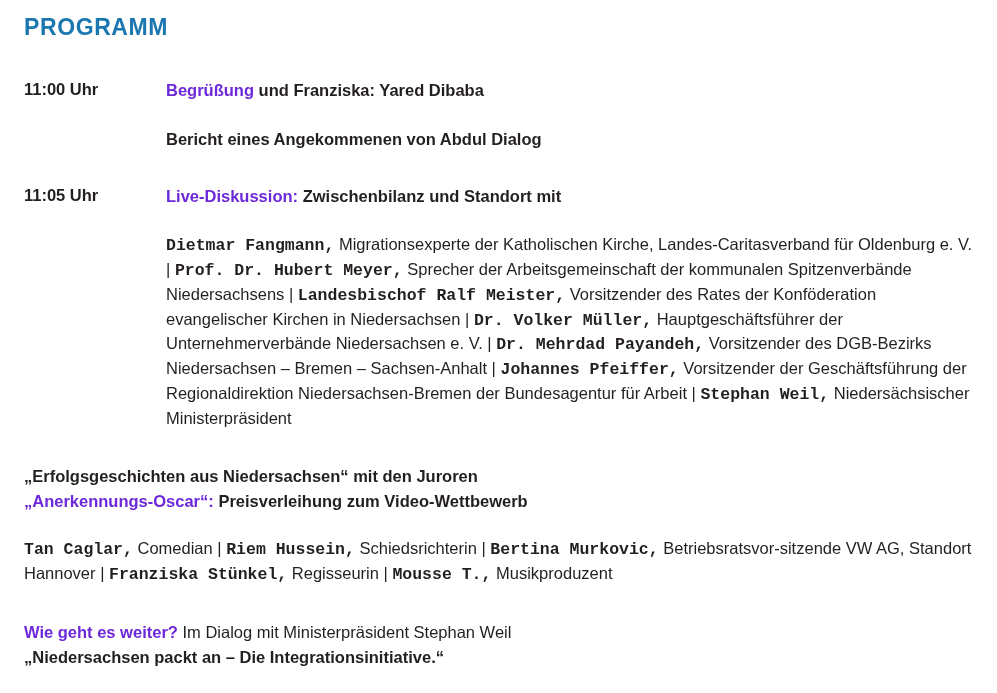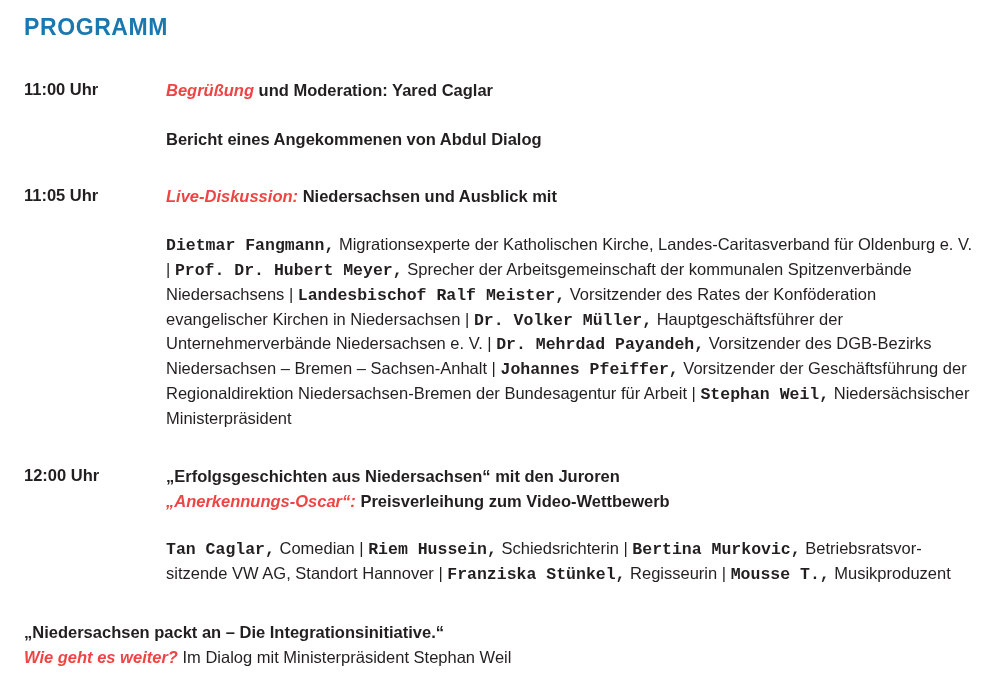--- a/index.html
+++ b/index.html
@@ -58,23 +58,22 @@
   }
   .gap-md { height: 24px; }
   .gap-xl { height: 33px; }
   .red {
     color: #c8432b;
   }
   .bold {
     font-weight: bold;
   }
   .red.bold {
-    color: #ef4444;
+    color: #6d28d9;
     font-weight: bold;
-    font-style: italic;
   }
   .paragraph {
     font-size: 16.5px;
     line-height: 1.49;
     text-align: left;
   }
   .names .bold { font-weight: bold; font-family: Liberation Mono, monospace; }
   .line-tight { line-height: 1.45; }
 </style>
 </head>
@@ -83,65 +82,64 @@
 <div class="page">
 
   <div class="page-title">PROGRAMM</div>
 
   <div class="schedule">
 
     <div class="row">
       <div class="time">11:00 Uhr</div>
       <div class="content">
         <div class="paragraph">
-          <span class="red bold">Begrüßung</span><span class="bold"> und Moderation: Yared Caglar</span>
+          <span class="red bold">Begrüßung</span><span class="bold"> und Franziska: Yared Dibaba</span>
         </div>
         <div class="gap-md"></div>
         <div class="paragraph">
           <span class="bold">Bericht eines Angekommenen von Abdul Dialog</span>
         </div>
       </div>
     </div>
 
     <div class="gap-xl"></div>
 
     <div class="row">
       <div class="time">11:05 Uhr</div>
       <div class="content">
         <div class="paragraph">
-          <span class="red bold">Live-Diskussion:</span><span class="bold"> Niedersachsen und Ausblick mit</span>
+          <span class="red bold">Live-Diskussion:</span><span class="bold"> Zwischenbilanz und Standort mit</span>
         </div>
         <div class="gap-md"></div>
         <div class="paragraph names line-tight"><span class="bold">Dietmar Fangmann,</span><span> Migrationsexperte der Katholischen Kirche, Landes-Caritasverband für Oldenburg e. V. | </span><span class="bold">Prof. Dr. Hubert Meyer,</span><span> Sprecher der Arbeitsgemeinschaft der kommunalen Spitzenverbände Niedersachsens | </span><span class="bold">Landesbischof Ralf Meister,</span><span> Vorsitzender des Rates der Konföderation evangelischer Kirchen in Niedersachsen | </span><span class="bold">Dr. Volker Müller,</span><span> Hauptgeschäftsführer der Unternehmerverbände Niedersachsen e. V. | </span><span class="bold">Dr. Mehrdad Payandeh,</span><span> Vorsitzender des DGB-Bezirks Niedersachsen – Bremen – Sachsen-Anhalt | </span><span class="bold">Johannes Pfeiffer,</span><span> Vorsitzender der Geschäftsführung der Regionaldirektion Niedersachsen-Bremen der Bundesagentur für Arbeit | </span><span class="bold">Stephan Weil,</span><span> Niedersächsischer Ministerpräsident</span></div>
       </div>
     </div>
 
     <div class="gap-xl"></div>
 
     <div class="row">
-      <div class="time">12:00 Uhr</div>
       <div class="content">
         <div class="paragraph">
           <span class="bold">„Erfolgsgeschichten aus Niedersachsen“ mit den Juroren</span>
         </div>
         <div class="paragraph">
           <span class="red bold">„Anerkennungs-Oscar“:</span><span class="bold"> Preisverleihung zum Video-Wettbewerb</span>
         </div>
         <div class="gap-md"></div>
         <div class="paragraph names line-tight"><span class="bold">Tan Caglar,</span><span> Comedian | </span><span class="bold">Riem Hussein,</span><span> Schiedsrichterin | </span><span class="bold">Bertina Murkovic,</span><span> Betriebsratsvor-sitzende VW AG, Standort Hannover | </span><span class="bold">Franziska Stünkel,</span><span> Regisseurin | </span><span class="bold">Mousse T.,</span><span> Musikproduzent</span></div>
       </div>
     </div>
 
     <div class="gap-xl"></div>
 
     <div class="row">
       <div class="content">
         <div class="paragraph">
-          <span class="bold">„Niedersachsen packt an – Die Integrationsinitiative.“</span>
+          <span class="red bold">Wie geht es weiter?</span><span> Im Dialog mit Ministerpräsident Stephan Weil</span>
         </div>
         <div class="paragraph">
-          <span class="red bold">Wie geht es weiter?</span><span> Im Dialog mit Ministerpräsident Stephan Weil</span>
+          <span class="bold">„Niedersachsen packt an – Die Integrationsinitiative.“</span>
         </div>
       </div>
     </div>
 
   </div>
 </div>
 
 </body></html>

